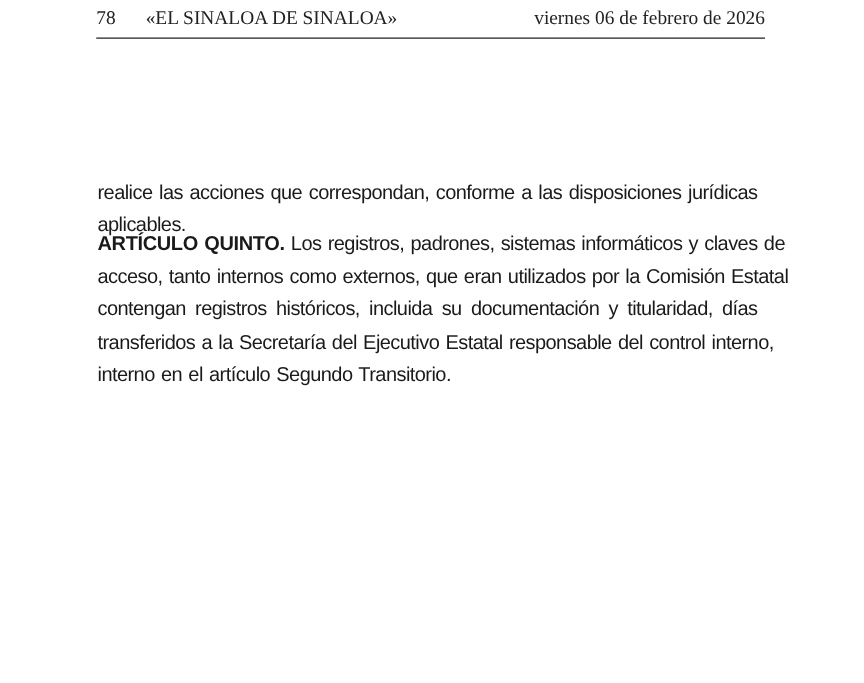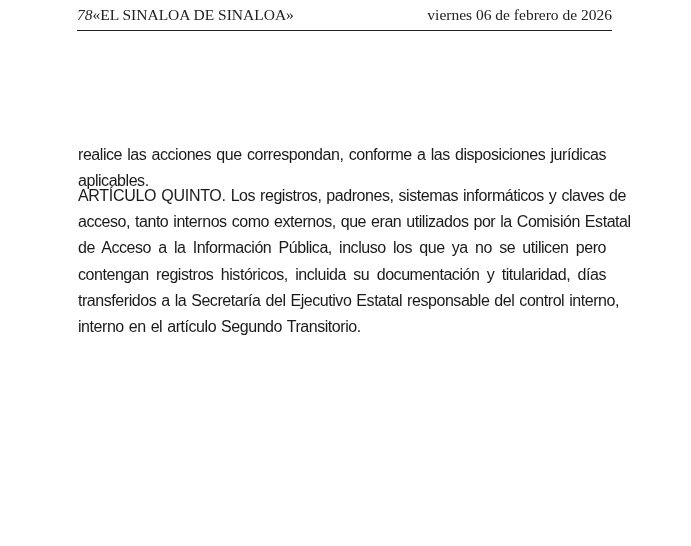--- a/index.html
+++ b/index.html
@@ -5,35 +5,35 @@
     html, body { margin: 0; padding: 0; }
     body {
       width: 691px; height: 546px; background: #ffffff; position: relative; overflow: hidden;
       color: #1a1a1a;
     }
     .header {
       position: absolute; left: 77px; top: 6px; width: 535px; height: 20px;
       font-family: "Liberation Serif", serif; font-size: 15.5px; color: #222;
     }
     .header .left { position: absolute; left: 0; top: 0; white-space: nowrap; }
-    .header .left .pg { margin-right: 0; font-style: italic; }
+    .header .left .pg { margin-right: 24px; }
     .header .right { position: absolute; right: 0; top: 0; white-space: nowrap; }
     .rule {
       position: absolute; left: 77px; top: 30px; width: 535px; height: 0;
       border-top: 1.6px solid #222;
     }
     .body-text {
       position: absolute; left: 78px; width: 528px;
       font-family: "Liberation Sans", sans-serif; font-size: 16px; line-height: 26.2px;
       text-align: justify; color: #1a1a1a;
       letter-spacing: -0.45px; word-spacing: 1px;
     }
     .p1 { top: 104px; margin-top: 38px; }
     .p2 { top: 183px; }
-    .b { font-weight: normal; letter-spacing: -0.3px; }
+    .b { font-weight: bold; letter-spacing: -0.3px; }
     .line { display: block; text-align: justify; text-align-last: justify; white-space: nowrap; }
     .line.last { text-align-last: left; }
   </style>
 </head>
 <body>
 
 <div class="header">
   <div class="left">
     <span class="pg">78</span><span>«EL SINALOA DE SINALOA»</span>
   </div>
@@ -42,17 +42,16 @@
 <div class="rule"></div>
 
 <div class="body-text p1">
   <span class="line">realice las acciones que correspondan, conforme a las disposiciones jurídicas</span>
   <span class="line last">aplicables.</span>
 </div>
 
 <div class="body-text p2">
   <span class="line"><span class="b">ARTÍCULO QUINTO.</span><span> Los registros, padrones, sistemas informáticos y claves de</span></span>
   <span class="line">acceso, tanto internos como externos, que eran utilizados por la Comisión Estatal</span>
-  <span class="line">de Acceso a la Información Pública, incluso los que ya no se utilicen pero</span>
   <span class="line">contengan registros históricos, incluida su documentación y titularidad, días</span>
   <span class="line">transferidos a la Secretaría del Ejecutivo Estatal responsable del control interno,</span>
   <span class="line last">interno en el artículo Segundo Transitorio.</span>
 </div>
 
 </body></html>

